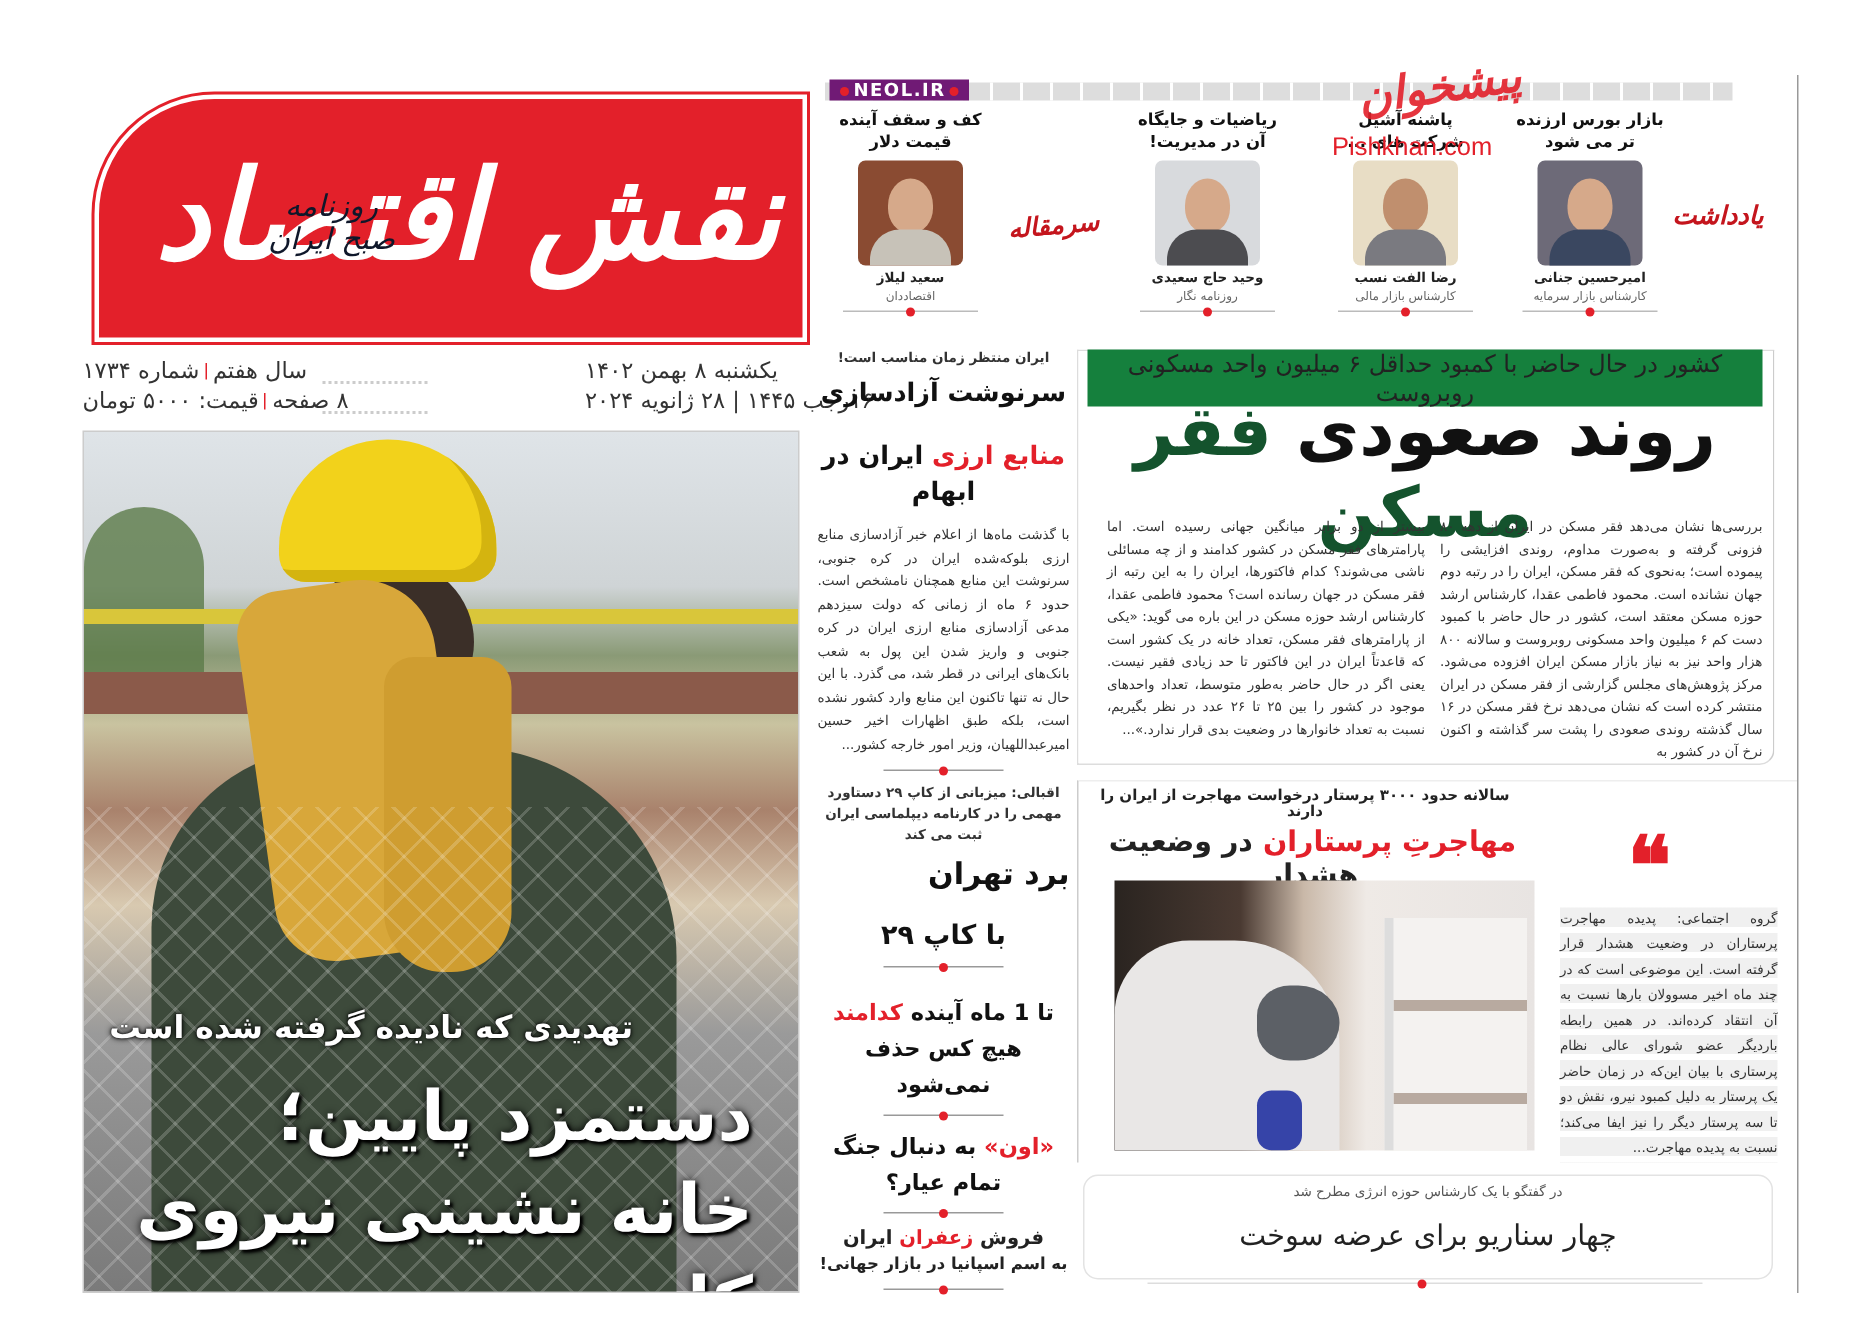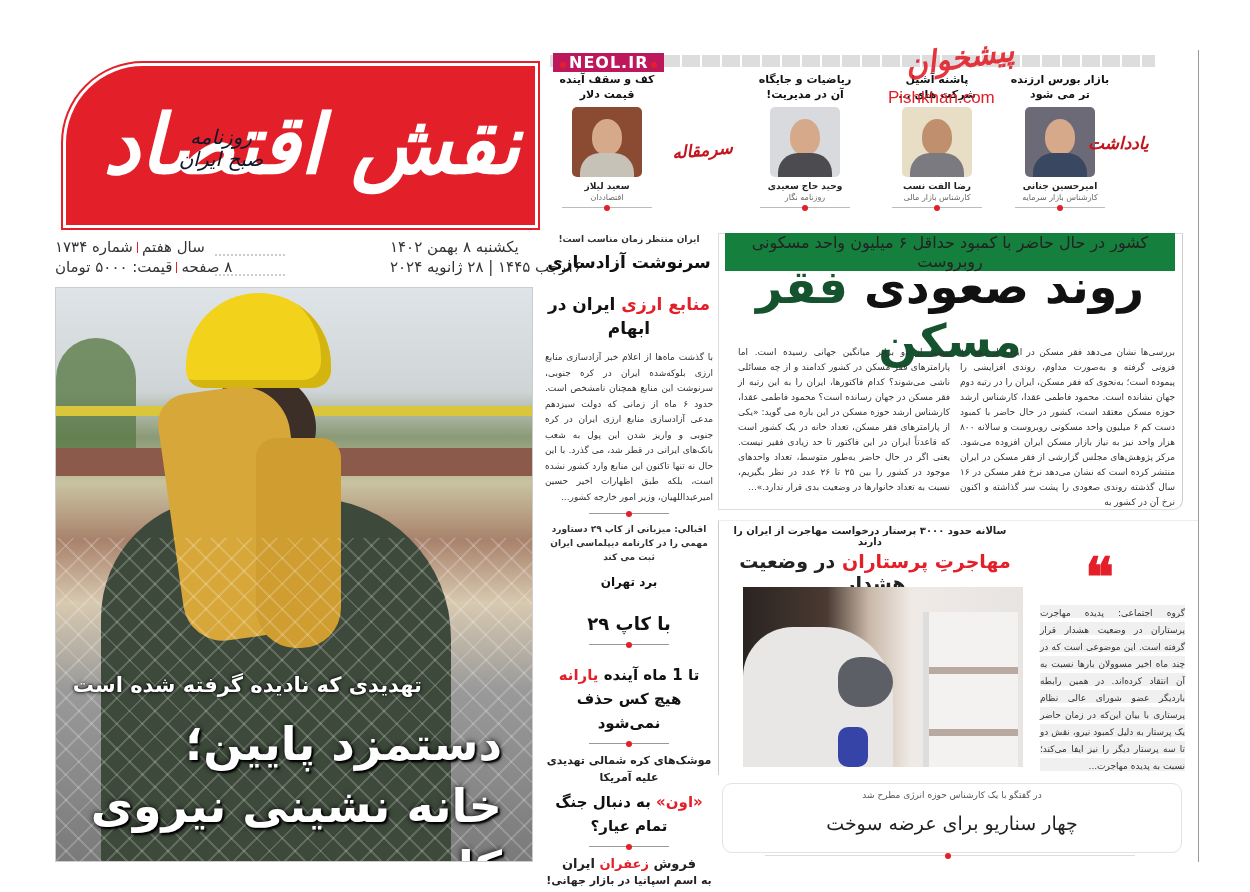--- a/index.html
+++ b/index.html
@@ -24,21 +24,21 @@
   .photo-helmet { position: absolute; left: 130px; top: 5px; width: 145px; height: 95px; background: #f2d21b; border-radius: 80px 80px 20px 20px; box-shadow: inset -10px -8px 0 #d4b40f; }
   .photo-head { position: absolute; left: 150px; top: 85px; width: 110px; height: 110px; background: #3b2f28; border-radius: 50%; }
   .photo-glove { position: absolute; left: 115px; top: 100px; width: 130px; height: 250px; background: #d8a73a; border-radius: 30px 50px 40px 40px; transform: rotate(-8deg); }
   .photo-glove2 { position: absolute; left: 200px; top: 150px; width: 85px; height: 210px; background: #cf9d30; border-radius: 20px 20px 40px 40px; }
   .photo-fence { position: absolute; left: 0; top: 250px; width: 478px; height: 330px; background-image: repeating-linear-gradient(45deg, rgba(255,255,255,.18) 0 2px, transparent 2px 18px), repeating-linear-gradient(-45deg, rgba(255,255,255,.18) 0 2px, transparent 2px 18px); }
   .photo-kicker { position: absolute; right: 110px; top: 385px; color: #fff; font-size: 21px; font-weight: bold; direction: rtl; text-shadow: 0 0 4px #000, 0 0 2px #000; }
   .photo-headline { position: absolute; right: 30px; top: 425px; color: #fff; font-size: 46px; font-weight: bold; direction: rtl; text-align: right; line-height: 62px; text-shadow: 0 0 6px #000, 2px 2px 2px #000; }
 
   
   .neol-bar { left: 550px; top: 55px; width: 605px; height: 12px; background: #ddd; background-image: repeating-linear-gradient(90deg, transparent 0 10px, #fff 10px 12px, transparent 12px 20px); }
-  .neol-label { left: 553px; top: 53px; font-size: 16px; color: #fff; background: #be185d; padding: 0 4px; font-weight: bold; letter-spacing: 1px; }
+  .neol-label { left: 553px; top: 53px; font-size: 12px; color: #fff; background: #701a75; padding: 0 4px; font-weight: bold; letter-spacing: 1px; }
   .neol-dot { display: inline-block; width: 6px; height: 6px; background: #e3202a; border-radius: 50%; margin: 0 3px; }
 
   
   .col-item { position: absolute; width: 100px; text-align: center; direction: rtl; }
   .col-title { font-size: 11px; font-weight: bold; line-height: 15px; color: #111; height: 32px; }
   .col-photo { width: 70px; height: 70px; margin: 3px auto 4px; border-radius: 5px; position: relative; overflow: hidden; }
   .col-photo .face { position: absolute; left: 20px; top: 12px; width: 30px; height: 36px; background: #d6a98a; border-radius: 50% 50% 45% 45%; }
   .col-photo .suit { position: absolute; left: 8px; top: 46px; width: 54px; height: 30px; background: #3a4760; border-radius: 20px 20px 0 0; }
   .col-name { font-size: 9px; font-weight: bold; color: #222; }
   .col-role { font-size: 8px; color: #666; margin-top: 2px; }
@@ -164,21 +164,21 @@
 <div class="col-item" style="left:1010px;top:72px;">
   <div class="col-title">بازار بورس ارزنده تر می شود</div>
   <div class="col-photo" style="background:#6d6a78;">
       <div class="face"></div>
       <div class="suit"></div>
     </div>
   <div class="col-name">امیرحسین جنانی</div>
   <div class="col-role">کارشناس بازار سرمایه</div>
   <div class="col-rule"></div>
 </div>
-<div class="abs section-tag" style="left:1088px;top:133px;">یادداشت</div>
+<div class="abs section-tag" style="left:1115px;top:133px;">یادداشت</div>
 
 <div class="abs wm-fa">پیشخوان</div>
 <div class="abs wm-en">Pishkhan.com</div>
 
 <div class="abs right-rule"></div>
 
 <div class="abs main-box"></div>
 <div class="abs main-kicker">کشور در حال حاضر با کمبود حداقل ۶ میلیون واحد مسکونی روبروست</div>
 <div class="abs main-headline">
   <span>روند صعودی</span>
@@ -216,30 +216,29 @@
 <div class="abs mid-col">
   <div>
     <div class="mid-kicker">ایران منتظر زمان مناسب است!</div>
     <div class="mid-head" style="font-size:17px;margin-top:4px;">سرنوشت آزادسازی</div>
     <div class="mid-head" style="font-size:17px;"><span class="red">منابع ارزی</span> <span>ایران در ابهام</span></div>
     <p class="body-text" style="margin-top:10px;line-height:15.5px;">با گذشت ماه‌ها از اعلام خبر آزادسازی منابع ارزی بلوکه‌شده ایران در کره جنوبی، سرنوشت این منابع همچنان نامشخص است. حدود ۶ ماه از زمانی که دولت سیزدهم مدعی آزادسازی منابع ارزی ایران در کره جنوبی و واریز شدن این پول به شعب بانک‌های ایرانی در قطر شد، می گذرد. با این حال نه تنها تاکنون این منابع وارد کشور نشده است، بلکه طبق اظهارات اخیر حسین امیرعبداللهیان، وزیر امور خارجه کشور...</p>
   </div>
   <div class="mid-rule"></div>
   <div>
     <div class="mid-kicker">اقبالی: میزبانی از کاپ ۲۹ دستاورد مهمی را در کارنامه دیپلماسی ایران ثبت می کند</div>
-    <div class="mid-head" style="font-size:12px;margin-top:6px;">برد تهران</div>
+    <div class="mid-head" style="font-size:20px;margin-top:6px;text-align:right;">برد تهران</div>
     <div class="mid-head" style="font-size:18px;">با کاپ ۲۹</div>
   </div>
   <div class="mid-rule"></div>
   <div class="mid-head" style="font-size:15px;">
-    <span>تا 1 ماه آینده</span> <span class="red">یارانه</span> <span>هیچ کس حذف نمی‌شود</span>
-  </div>
-  <div class="mid-rule"></div>
-  <div>
-    <div class="mid-sub">موشک‌های کره شمالی تهدیدی علیه آمریکا</div>
+    <span>تا 1 ماه آینده</span> <span class="red">کدامند</span> <span>هیچ کس حذف نمی‌شود</span>
+  </div>
+  <div class="mid-rule"></div>
+  <div>
     <div class="mid-head" style="font-size:15px;margin-top:4px;"><span class="red">«اون»</span> <span>به دنبال جنگ تمام عیار؟</span></div>
   </div>
   <div class="mid-rule"></div>
   <div>
     <div class="mid-sub" style="font-size:13px;"><span>فروش</span> <span style="color:#e3202a;">زعفران</span> <span>ایران</span></div>
     <div class="mid-sub">به اسم اسپانیا در بازار جهانی!</div>
   </div>
   <div class="mid-rule"></div>
 </div>
 

